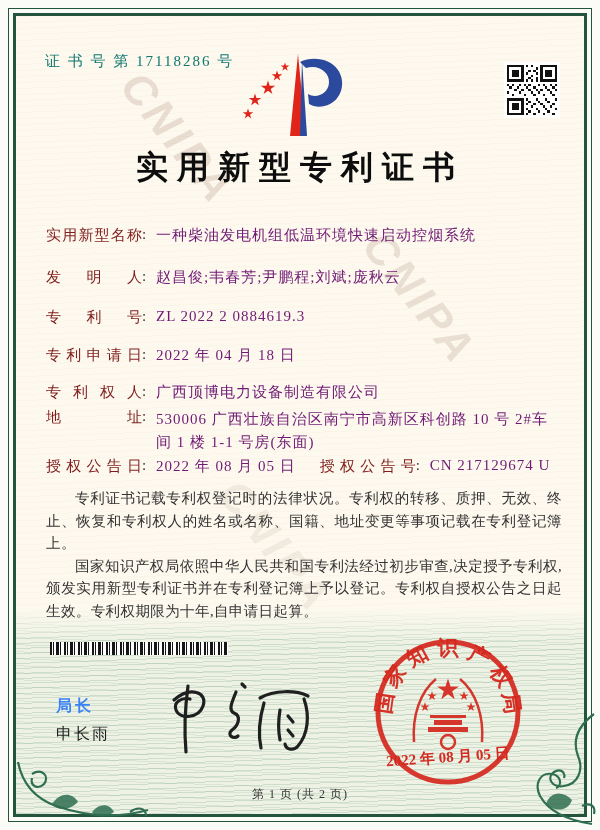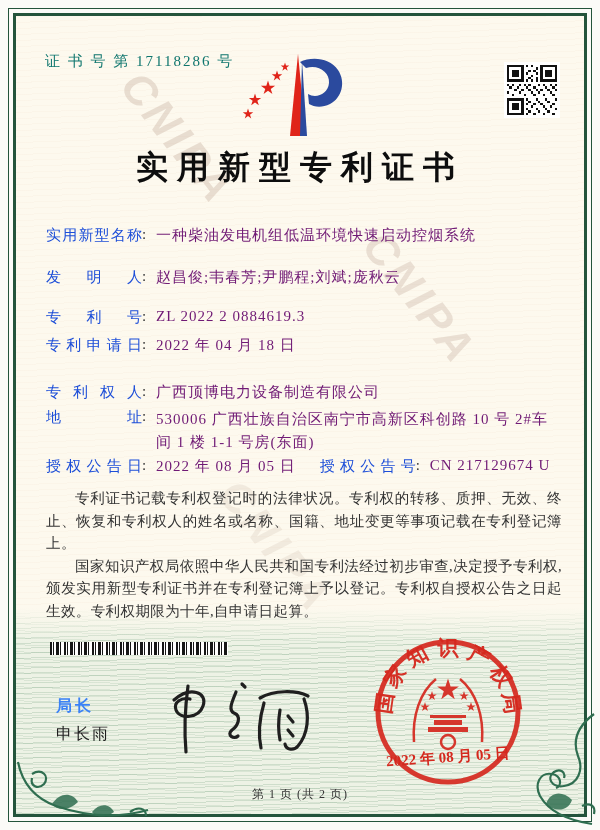--- a/index.html
+++ b/index.html
@@ -35,21 +35,21 @@
     font-weight:700; font-style:italic; font-size:44px; letter-spacing:4px;
     transform:rotate(52deg); transform-origin:left top; pointer-events:none;
   }
   .wm1{left:150px; top:62px;  color:rgba(206,186,170,0.45);}
   .wm2{left:392px; top:222px; color:rgba(206,186,170,0.40);}
   .wm3{left:248px; top:470px; color:rgba(206,190,175,0.25);}
   .fields{position:absolute; left:46px; top:0; width:520px; font-size:15px; color:#333;}
   .row{position:absolute; left:0; white-space:nowrap;}
   .flabel{
     display:inline-block; width:96px; text-align:justify; text-align-last:justify;
-    vertical-align:top; color:#1d4ed8; letter-spacing:0;
+    vertical-align:top; color:#7f1d1d; letter-spacing:0;
   }
   .colon{display:inline-block; width:14px; vertical-align:top;}
   .fvalue{display:inline-block; letter-spacing:1px; vertical-align:top; color:#701a75;}
   .fvalue.wrap{width:402px; white-space:normal; line-height:1.5;}
   .row.double{display:flex;}
   .grp2{margin-left:24px;}
   .body-text{
     position:absolute; left:46px; right:38px; top:487px;
     font-size:14.5px; line-height:1.56; letter-spacing:0.4px; color:#333; text-align:justify;
   }
@@ -130,21 +130,21 @@
   <div class="fields">
     <div class="row" style="top:226px">
       <span class="flabel">实用新型名称</span><span class="colon">:</span><span class="fvalue">一种柴油发电机组低温环境快速启动控烟系统</span>
     </div>
     <div class="row" style="top:268px">
       <span class="flabel">发明人</span><span class="colon">:</span><span class="fvalue">赵昌俊;韦春芳;尹鹏程;刘斌;庞秋云</span>
     </div>
     <div class="row" style="top:308px">
       <span class="flabel">专利号</span><span class="colon">:</span><span class="fvalue">ZL 2022 2 0884619.3</span>
     </div>
-    <div class="row" style="top:336px">
+    <div class="row" style="top:346px">
       <span class="flabel">专利申请日</span><span class="colon">:</span><span class="fvalue">2022 年 04 月 18 日</span>
     </div>
     <div class="row" style="top:383px">
       <span class="flabel">专利权人</span><span class="colon">:</span><span class="fvalue">广西顶博电力设备制造有限公司</span>
     </div>
     <div class="row" style="top:408px">
       <span class="flabel">地址</span><span class="colon">:</span><span class="fvalue wrap">530006 广西壮族自治区南宁市高新区科创路 10 号 2#车间 1 楼 1-1 号房(东面)</span>
     </div>
     <div class="row double" style="top:457px">
       <span>

